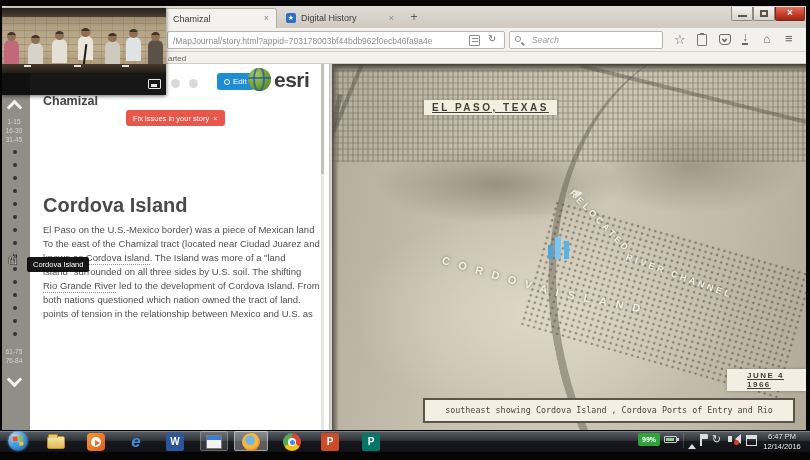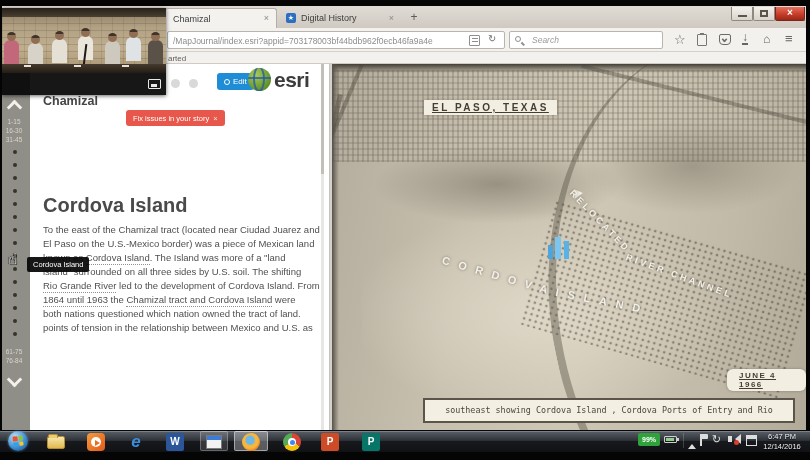--- a/index.html
+++ b/index.html
@@ -98,21 +98,21 @@
   .m-island{left:30px;top:150px;width:360px;height:200px;background:radial-gradient(ellipse,rgba(226,219,203,.85),transparent 75%);}
   .m-trees{left:200px;top:170px;width:270px;height:130px;transform:rotate(16deg);opacity:.85;
      background-image:radial-gradient(rgba(58,53,44,.55) 1px,transparent 1.7px);background-size:6px 6px;}
   .m-river{left:220px;top:-30px;width:420px;height:560px;border-radius:50%;
      border-left:8px solid rgba(92,86,74,.45);transform:rotate(-12deg);}
   .m-roadA{left:6px;top:30px;width:5px;height:350px;background:rgba(70,65,56,.45);transform:rotate(13deg);transform-origin:top left;}
   .m-roadB{left:28px;top:0;width:4px;height:210px;background:rgba(70,65,56,.4);transform:rotate(23deg);transform-origin:top left;}
   .m-roadC{left:250px;top:0;width:420px;height:4px;background:rgba(70,65,56,.38);transform:rotate(14deg);transform-origin:top left;}
   .whitebox{position:absolute;background:#f2eee2;color:#453f33;font-weight:bold;box-shadow:0 0 3px rgba(60,55,45,.4);text-decoration:underline;}
   .lbl-city{left:92px;top:36px;font-size:10px;letter-spacing:2.5px;padding:2px 8px;}
-  .lbl-date{left:395px;top:305px;font-size:8px;letter-spacing:1.5px;padding:2px 12px;border-radius:6px;}
+  .lbl-date{left:395px;top:305px;font-size:8px;letter-spacing:1.5px;padding:2px 20px;}
   .maplbl{position:absolute;color:#f3f0e6;font-weight:bold;text-shadow:0 0 3px rgba(60,55,45,.6);white-space:nowrap;}
   .lbl-reloc{left:243px;top:124px;font-size:9px;letter-spacing:3px;transform:rotate(46deg);transform-origin:left top;}
   .lbl-chan{left:296px;top:188px;font-size:9px;letter-spacing:3px;transform:rotate(20deg);transform-origin:left top;}
   .lbl-cord{left:112px;top:190px;font-size:11px;letter-spacing:9px;transform:rotate(16deg);transform-origin:left top;}
   .lbl-isl{left:225px;top:222px;font-size:11px;letter-spacing:9px;transform:rotate(11deg);transform-origin:left top;}
   .river-arrow{left:238px;top:120px;width:0;height:0;border:5px solid transparent;border-bottom:8px solid #f3f0e6;
      transform:rotate(-35deg);position:absolute;}
   .marker{left:216px;top:171px;width:26px;height:24px;position:absolute;}
   .marker i{position:absolute;bottom:0;}
   .mb1{left:0;width:5px;height:14px;background:#4da5da;}
@@ -213,21 +213,21 @@
     <div class="wc wc-min">
         <i></i>
       </div>
     <div class="wc wc-max">
         <i></i>
       </div>
     <div class="wc wc-close">×</div>
 
     <div class="abs navbar"></div>
     <div class="abs urlbar"></div>
-    <div class="abs urltext">/MapJournal/index.esri?appid=703178003bf44bdb962f0ecb46fa9a4e</div>
+    <div class="abs urltext">/MapJournal/story.html?appid=703178003bf44bdb962f0ecb46fa9a4e</div>
     <div class="abs reader">
         <i></i>
       </div>
     <div class="abs reload">↻</div>
     <div class="abs searchbar">
       <input readonly="" placeholder="Search" style="">
     </div>
     <div class="abs mag">
         <i></i>
       </div>
@@ -289,26 +289,25 @@
         <b></b>
       </div>
     <div class="abs esri-text">esri</div>
     <div class="abs fixbtn">
       <span>Fix issues in your story</span>
       <span class="x">×</span>
     </div>
 
     <div class="abs story-h">Cordova Island</div>
     <div class="abs story-p">
+        <div class="pline">El Paso on the U.S.-Mexico border) was a piece of Mexican land</div>
         <div class="pline">To the east of the Chamizal tract (located near Ciudad Juarez and</div>
-        <div class="pline">El Paso on the U.S.-Mexico border) was a piece of Mexican land</div>
         <div class="pline">known as <span class="dotted">Cordova Island</span>. The Island was more of a "land</div>
         <div class="pline">island" surrounded on all three sides by U.S. soil. The shifting</div>
         <div class="pline"><span class="dotted">Rio Grande River</span> led to the development of Cordova Island. From</div>
-        <div class="pline"><span class="dotted">1864 until 1963</span> the <span class="dotted">Chamizal tract and Cordova Island</span> were</div>
         <div class="pline">both nations questioned which nation owned the tract of land.</div>
         <div class="pline">points of tension in the relationship between Mexico and U.S. as</div>
       </div>
 
     <div class="abs tooltip">Cordova Island</div>
     <div class="abs cursor">☝</div>
   </div>
 
   <div class="abs map">
     <div class="m m-urban"></div>

